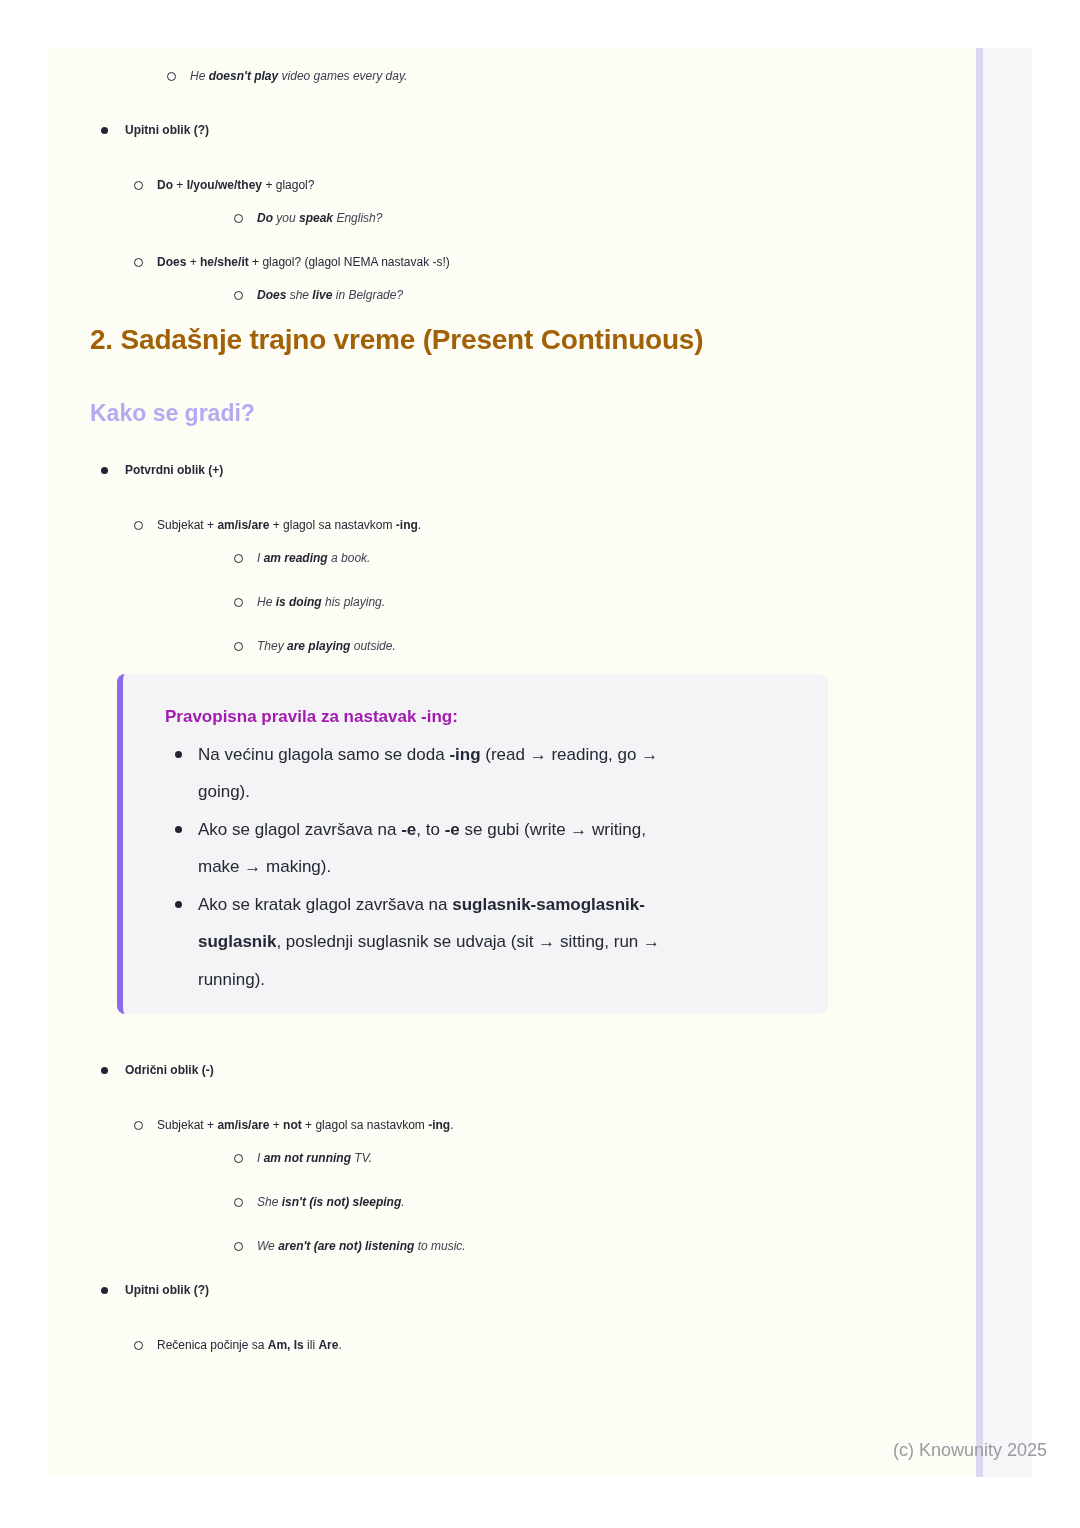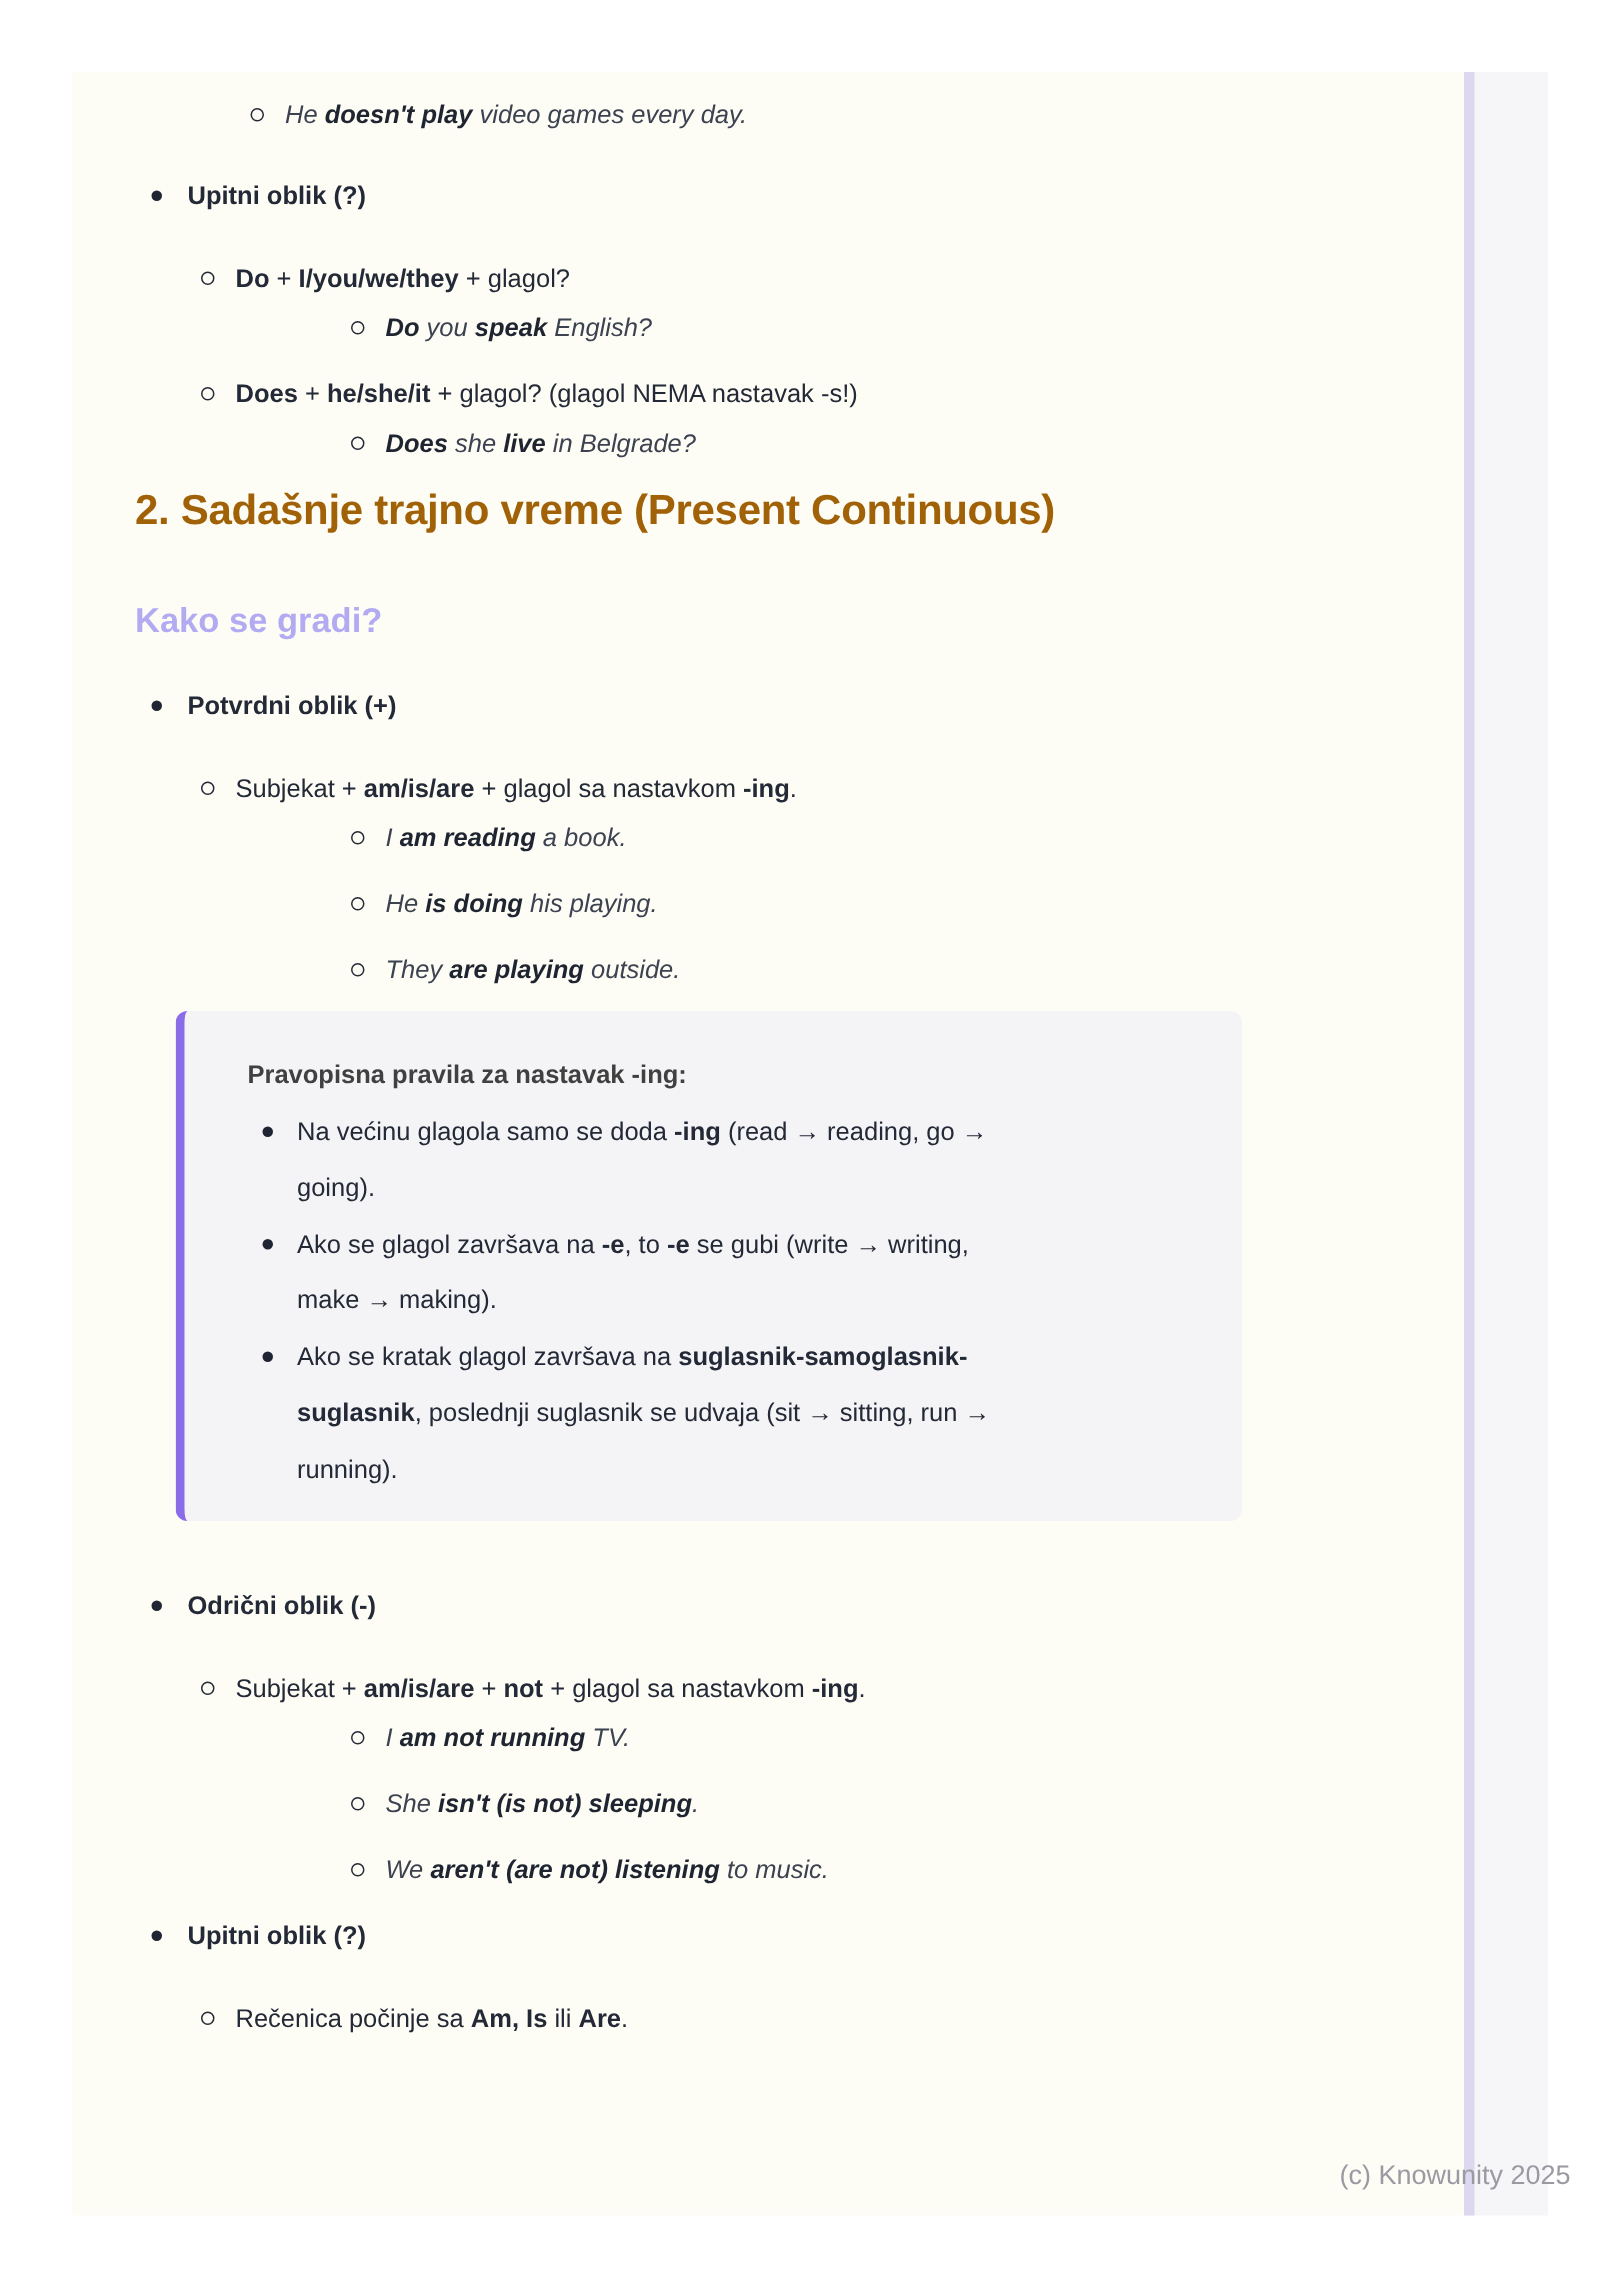--- a/index.html
+++ b/index.html
@@ -17,21 +17,21 @@
     border-radius:2px;
   }
   .next-page-strip{
     position:absolute;left:976px;top:48px;
     width:56px;height:1429px;
     background:#f6f5f7;
     border-left:7px solid #dcd8f0;
     box-sizing:border-box;
   }
   .content{padding:12px 40px 0 42px;}
-  .li{position:relative;font-size:17px;line-height:33px;margin-bottom:11px;color:#232936;}
+  .li{position:relative;font-size:12px;line-height:33px;margin-bottom:11px;color:#232936;}
   .lv1{padding-left:35px;font-weight:700;}
   .lv2{padding-left:67px;}
   .lv3{padding-left:100px;}
   .lv1::before{
     content:"";position:absolute;left:11px;top:13px;
     width:7px;height:7px;border-radius:50%;background:#1f2533;
   }
   .lv2::before,.lv3::before{
     content:"";position:absolute;top:12px;
     width:9px;height:9px;border:1.9px solid #242a36;border-radius:50%;
@@ -54,21 +54,21 @@
     color:#b2abf2;margin:0 0 26px 0;
   }
   .callout{
     margin:0 0 40px 27px;width:711px;
     background:#f4f3f6;
     border-left:6px solid #8b6ce8;
     border-radius:8px;
     padding:24px 30px 16px 0;
     box-sizing:border-box;
   }
-  .c-title{font-size:17px;line-height:37.5px;font-weight:700;padding-left:42px;color:#404040;}
+  .c-title{font-size:17px;line-height:37.5px;font-weight:700;padding-left:42px;color:#a21caf;}
   .c-li{position:relative;font-size:17px;line-height:37.5px;padding-left:75px;white-space:pre-wrap;color:#232936;}
   .c-li::before{
     content:"";position:absolute;left:52px;top:15px;
     width:7px;height:7px;border-radius:50%;background:#1f2533;
   }
   .copyright{
     position:absolute;left:893px;top:1440px;
     font-size:18px;color:#9b99a1;
   }
 </style>

